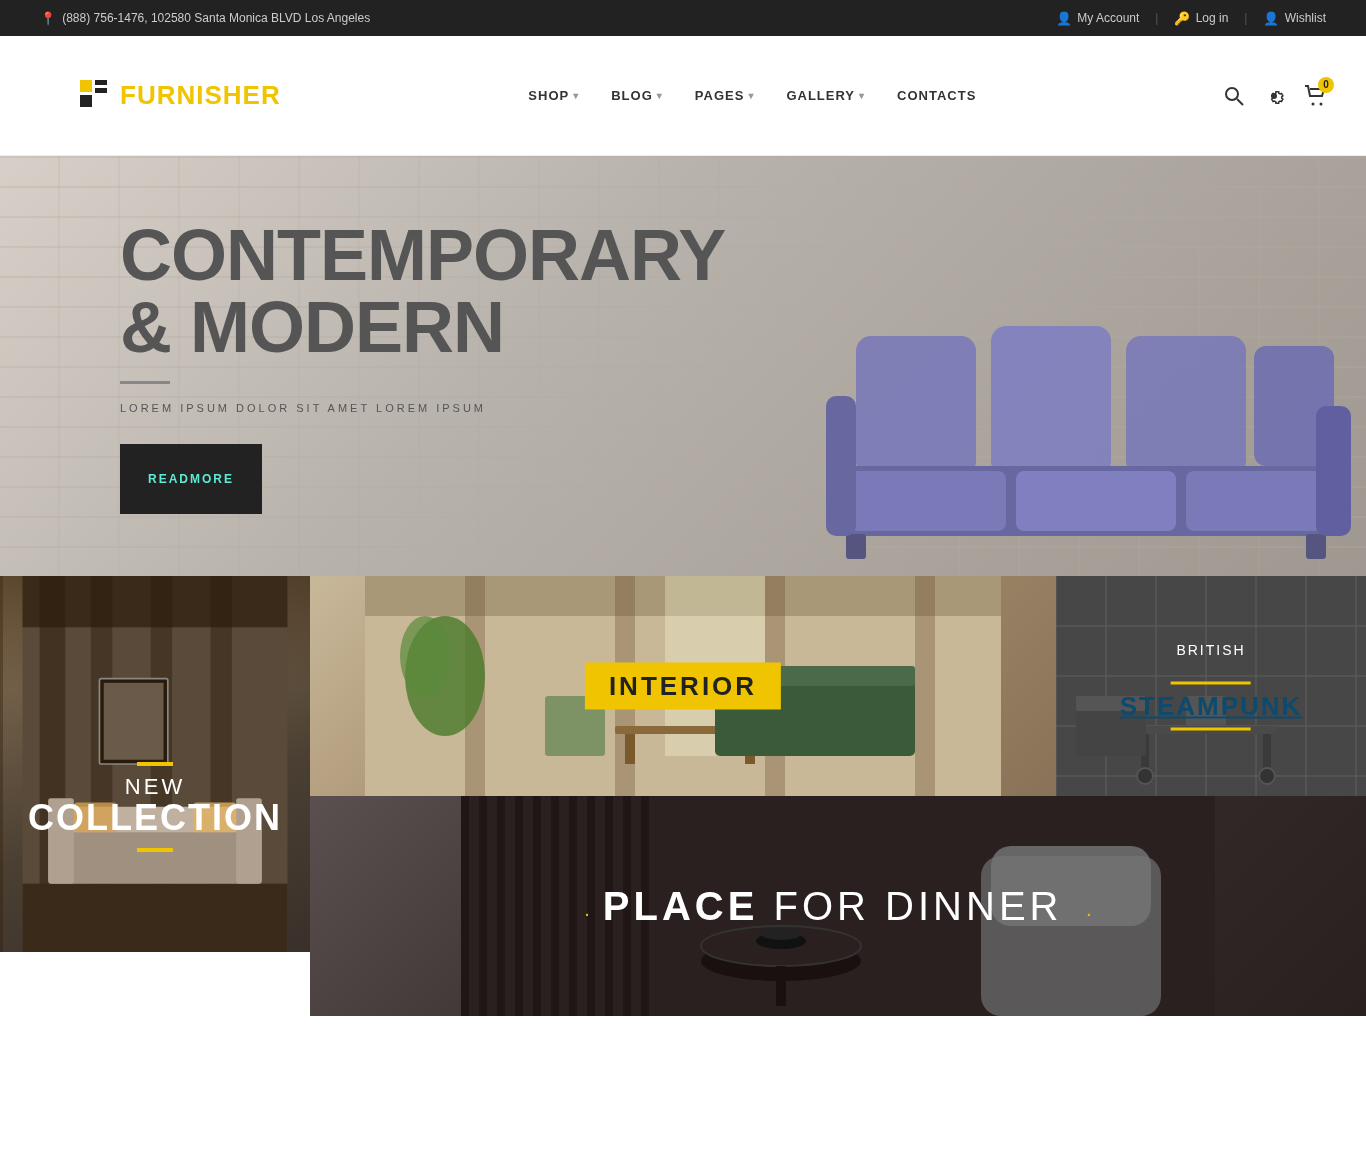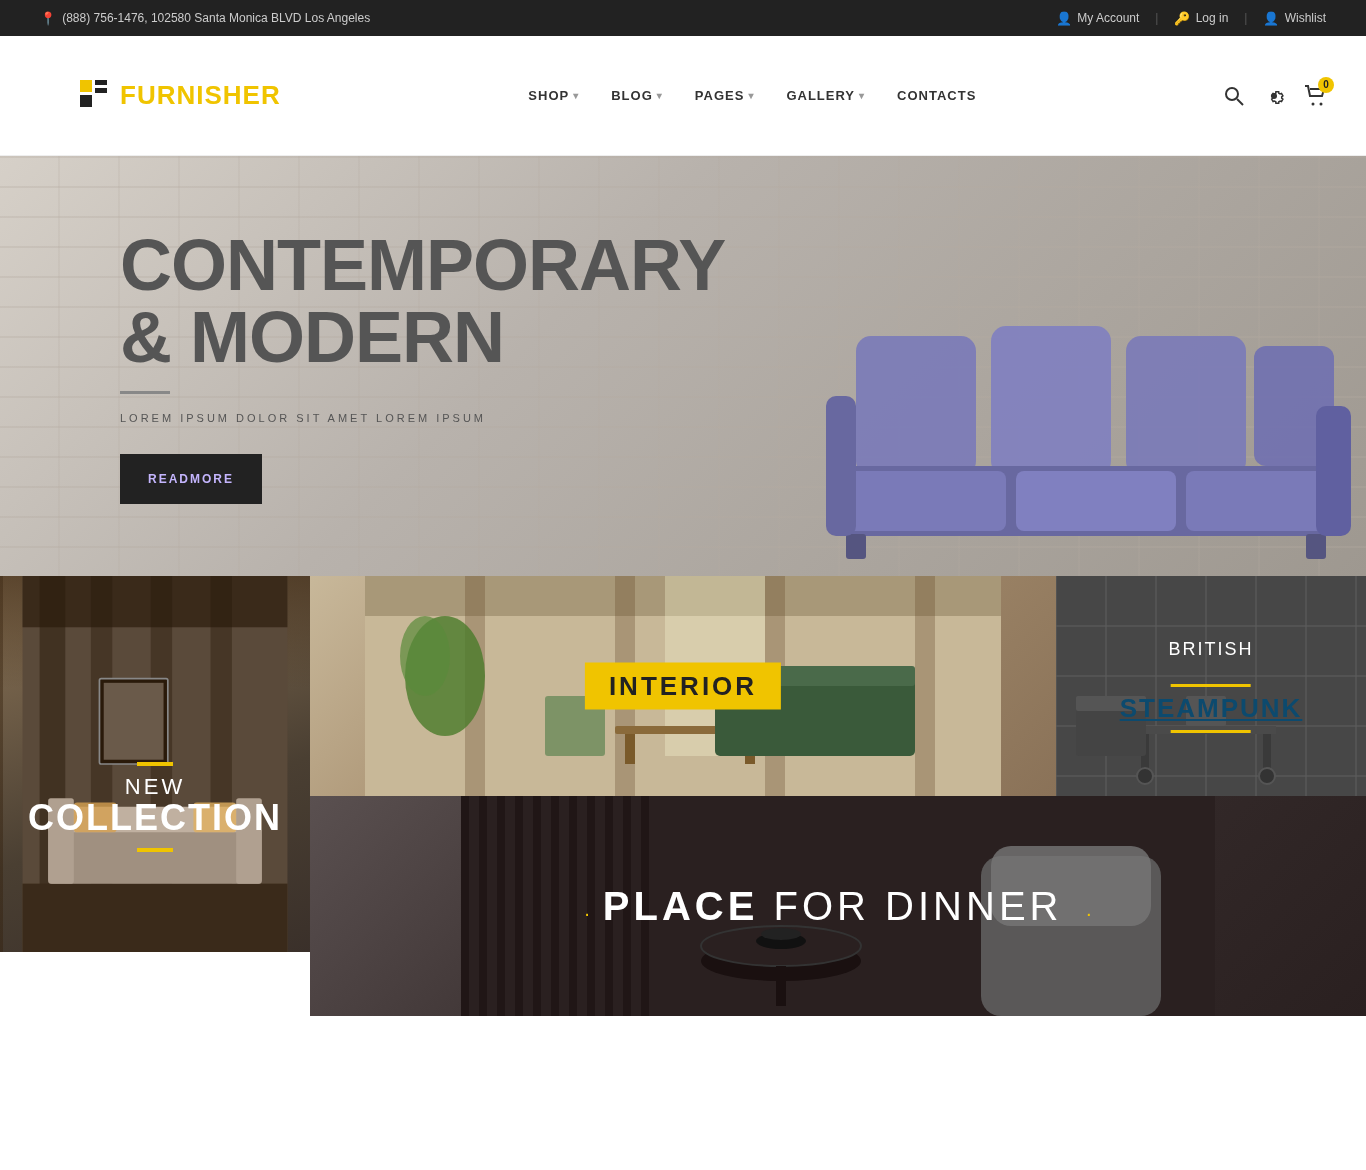--- a/index.html
+++ b/index.html
@@ -136,22 +136,22 @@
     .hero-subtitle {
       font-size: 11px;
       letter-spacing: 3px;
       text-transform: uppercase;
       color: #555;
       margin-bottom: 30px;
     }
     .hero-btn {
       display: inline-block;
       background: #222;
-      color: #c4b5fd;
-      padding: 18px 28px;
+      color: #5eead4;
+      padding: 28px 28px;
       font-size: 12px;
       font-weight: 700;
       letter-spacing: 2px;
       text-transform: uppercase;
       text-decoration: none;
       cursor: pointer;
       border: none;
     }
     
     .hero-sofa {
@@ -297,21 +297,21 @@
 
     
     .label-steampunk {
       bottom: 50%;
       left: 50%;
       transform: translate(-50%, 50%);
       text-align: center;
     }
     .label-steampunk .pre {
       color: #fff;
-      font-size: 18px;
+      font-size: 14px;
       font-weight: 400;
       text-transform: uppercase;
       letter-spacing: 2px;
       display: block;
       margin-bottom: 24px;
     }
     .label-steampunk .bar-top {
       width: 80px;
       height: 3px;
       background: #f0c400;

